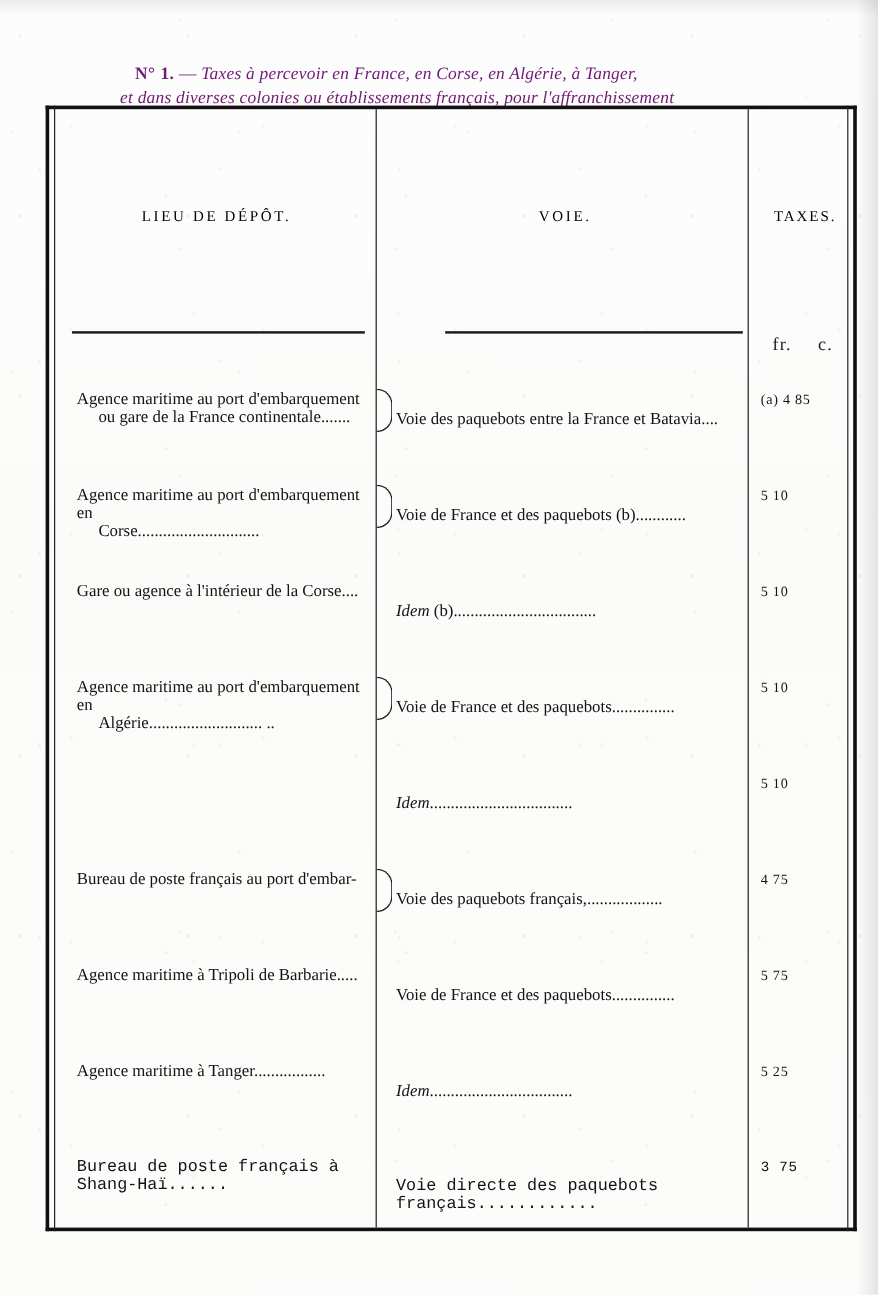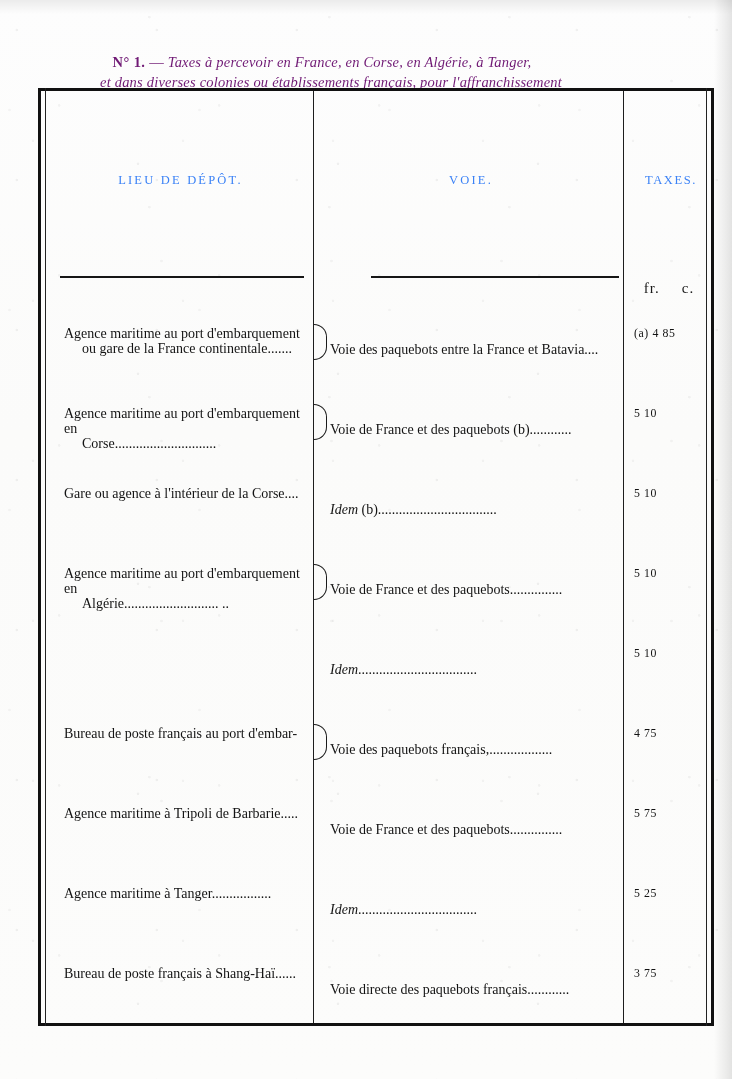--- a/index.html
+++ b/index.html
@@ -110,21 +110,21 @@
     right: 10px;
     top: 3px;
     height: 185px;
   }
   .th {
     position: absolute;
     top: 82px;
     text-align: center;
     font-size: 12.5px;
     letter-spacing: 2.2px;
-    color: #3b82f6;
+    color: #000000;
   }
   .th.lieu  { left: 0;     width: 265px; }
   .th.voie  { left: 268px; width: 310px; }
   .th.taxes { left: 580px; width: 86px; letter-spacing: 1.6px; }
 
   
   .head-rule {
     position: absolute;
     height: 1.6px;
     background: #161616;
@@ -291,19 +291,19 @@
       <div class="row" style="top: 480px;">
         <div class="cell lieu"><span>Agence maritime à Tripoli de Barbarie.....</span></div>
         <div class="cell voie"><span>Voie de France et des paquebots...............</span></div>
         <div class="cell taxe">5 75</div>
       </div>
       <div class="row" style="top: 560px;">
         <div class="cell lieu"><span>Agence maritime à Tanger.................</span></div>
         <div class="cell voie"><span class="it">Idem</span><span>..................................</span></div>
         <div class="cell taxe">5 25</div>
       </div>
-      <div class="row" style="top: 640px;">
+      <div class="row" style="top: 640px; font-family: Liberation Mono, monospace;">
         <div class="cell lieu"><span>Bureau de poste français à Shang-Haï......</span></div>
         <div class="cell voie"><span>Voie directe des paquebots français............</span></div>
         <div class="cell taxe">3 75</div>
       </div>
     </div>
 </div>
 
 </body></html>

